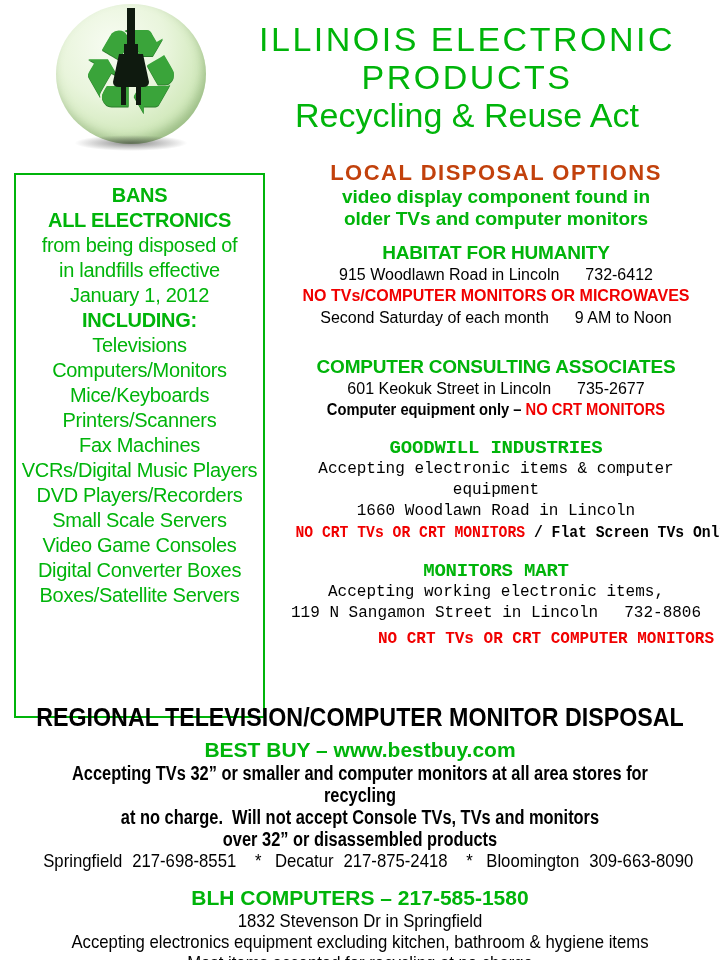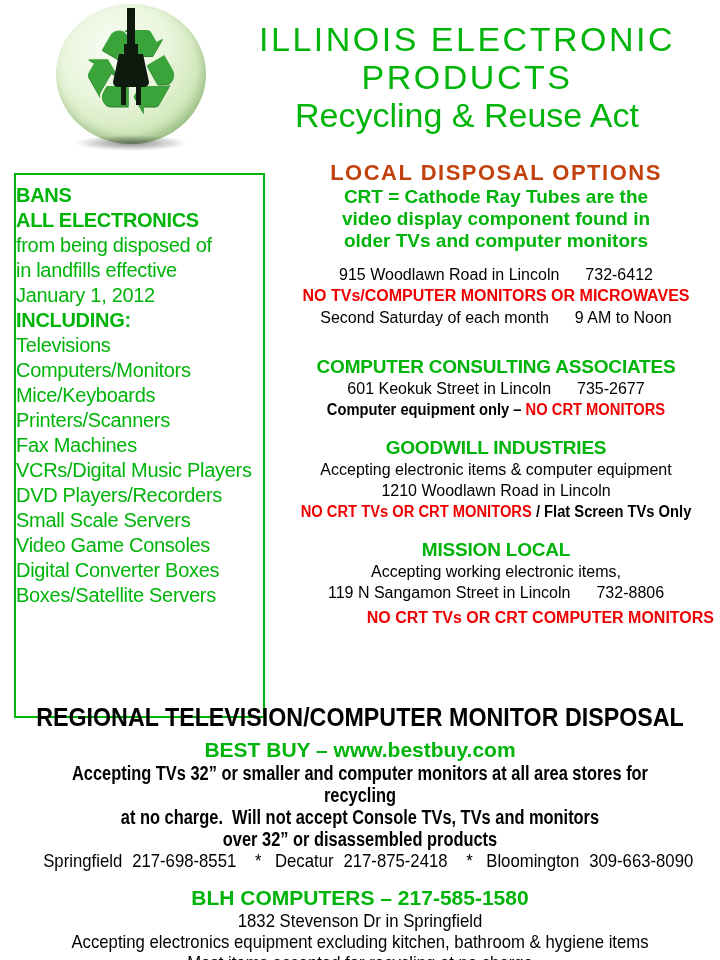--- a/index.html
+++ b/index.html
@@ -40,41 +40,41 @@
   .title{
     position:absolute;left:222px;top:20px;width:490px;
     text-align:center;color:var(--green);
     font-size:34px;line-height:38px;font-weight:400;
   }
   .title .caps{letter-spacing:2.5px;}
   
   .bans-box{
     position:absolute;left:14px;top:173px;width:251px;height:545px;
     border:2px solid var(--green);
-    text-align:left;color:var(--green);
+    text-align:center;color:var(--green);
     font-size:20px;line-height:25px;letter-spacing:-0.3px;
     padding-top:8px;
   }
   .bans-box .b{font-weight:700;}
   
   .local{
     position:absolute;left:278px;top:156px;width:436px;
     text-align:center;padding-top:4px;
   }
   .local-title{font-size:22px;line-height:26px;font-weight:700;letter-spacing:1.5px;color:#c2410c;}
   .crt-note{color:var(--green);font-weight:700;font-size:19px;line-height:22px;}
   .org{margin-top:12px;}
   .org-name{color:var(--green);font-weight:700;font-size:19px;line-height:22px;letter-spacing:-0.2px;}
   .body-line{font-size:16px;line-height:21px;}
   .warn{color:var(--red);font-weight:700;font-size:16px;line-height:22px;}
   .warn-mixed{font-size:16px;line-height:22px;font-weight:700;transform:scaleX(0.92);transform-origin:50% 50%;white-space:nowrap;}
   .warn-mixed .r{color:var(--red);}
   .gap{display:inline-block;width:26px;}
   .mt22{margin-top:28px;}
-  .mt16{margin-top:16px;}
+  .mt16{margin-top:16px;font-family:Liberation Mono, monospace;}
   .mt4{margin-top:4px;text-align:right;}
   
   .regional{position:absolute;left:0;top:702px;width:720px;text-align:center;}
   .regional-title{
     font-size:25px;line-height:30px;font-weight:700;
     transform:scaleX(0.93);transform-origin:50% 50%;white-space:nowrap;
   }
   .vendor-name{color:var(--green);font-weight:700;font-size:21px;line-height:24px;margin-top:6px;}
   .cond{transform:scaleX(0.82);transform-origin:50% 50%;white-space:nowrap;}
   .cond2{transform:scaleX(0.88);transform-origin:50% 50%;white-space:nowrap;}
@@ -123,26 +123,26 @@
   <div>DVD Players/Recorders</div>
   <div>Small Scale Servers</div>
   <div>Video Game Consoles</div>
   <div>Digital Converter Boxes</div>
   <div>Boxes/Satellite Servers</div>
 </div>
 
 <div class="local">
   <div class="local-title">LOCAL DISPOSAL OPTIONS</div>
   <div class="crt-note">
-    <div>CRT = Cathode Ray Tubes are the</div>
     <div>video display component found in</div>
     <div>older TVs and computer monitors</div>
   </div>
 
   <div class="org">
+    <div class="org-name">HABITAT FOR HUMANITY</div>
     <div class="body-line">
       <span>915 Woodlawn Road in Lincoln</span><span class="gap"></span><span>732-6412</span>
     </div>
     <div class="warn">NO TVs/COMPUTER MONITORS OR MICROWAVES</div>
     <div class="body-line">
       <span>Second Saturday of each month</span><span class="gap"></span><span>9 AM to Noon</span>
     </div>
   </div>
 
   <div class="org mt22">
@@ -152,29 +152,29 @@
     </div>
     <div class="warn-mixed">
       <span>Computer equipment only –</span>
       <span class="r">NO CRT MONITORS</span>
     </div>
   </div>
 
   <div class="org mt16">
     <div class="org-name">GOODWILL INDUSTRIES</div>
     <div class="body-line">Accepting electronic items &amp; computer equipment</div>
-    <div class="body-line">1210 Woodlawn Road in Lincoln</div>
+    <div class="body-line">1660 Woodlawn Road in Lincoln</div>
     <div class="warn-mixed">
       <span class="r">NO CRT TVs OR CRT MONITORS</span>
       <span>/ Flat Screen TVs Only</span>
     </div>
   </div>
 
   <div class="org mt16">
-    <div class="org-name">MISSION LOCAL</div>
+    <div class="org-name">MONITORS MART</div>
     <div class="body-line">Accepting working electronic items,</div>
     <div class="body-line">
       <span>119 N Sangamon Street in Lincoln</span><span class="gap"></span><span>732-8806</span>
     </div>
     <div class="warn mt4">NO CRT TVs OR CRT COMPUTER MONITORS</div>
   </div>
 </div>
 
 <div class="regional">
   <div class="regional-title">REGIONAL TELEVISION/COMPUTER MONITOR DISPOSAL</div>

